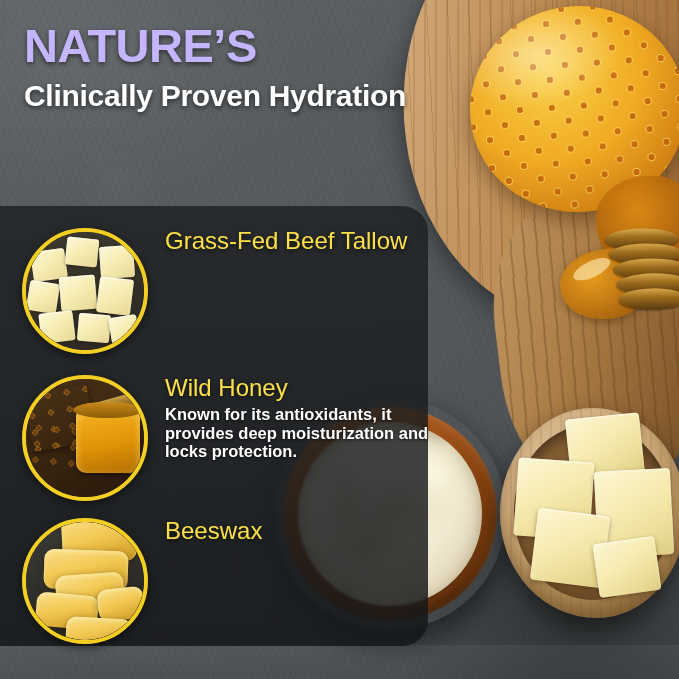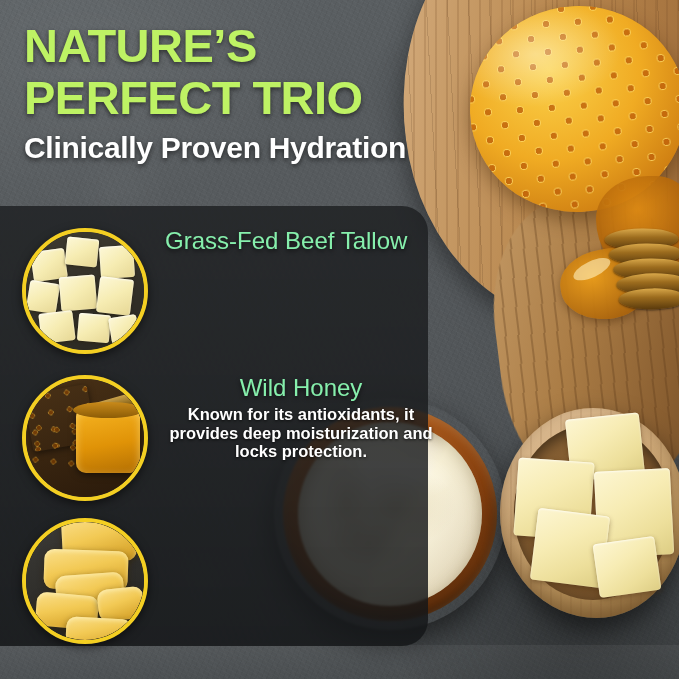--- a/index.html
+++ b/index.html
@@ -167,34 +167,34 @@
   .panel{
     position:absolute;left:0;top:206px;width:428px;height:440px;
     border-radius:0 26px 26px 0;
     background:linear-gradient(180deg, rgba(28,30,32,.80) 0%, rgba(24,26,28,.82) 55%, rgba(20,22,24,.84) 100%);
     backdrop-filter:blur(1px);
   }
 
   
   .headline{position:absolute;left:24px;top:22px;width:450px;}
   .h-line{
-    color:#bef264;font-weight:700;font-size:47px;line-height:47px;
+    color:#c4b5fd;font-weight:700;font-size:47px;line-height:47px;
     letter-spacing:-.5px;
     text-shadow:0 2px 5px rgba(0,0,0,.55);
   }
   .h-line.l2{margin-top:5px;}
   .subhead{
     margin-top:11px;color:#ffffff;font-weight:700;font-size:30px;line-height:32px;
     letter-spacing:-.3px;text-shadow:0 2px 5px rgba(0,0,0,.6);
   }
 
   
   .row{position:absolute;display:flex;align-items:flex-start;}
   .row.r1{left:22px;top:228px;}
-  .row.r2{left:22px;top:375px;text-align:center;}
+  .row.r2{left:22px;top:375px;}
   .row.r3{left:22px;top:518px;}
 
   .thumb{
     position:relative;width:118px;height:118px;min-width:118px;border-radius:50%;
     border:4px solid #f4cf22;overflow:hidden;
     box-shadow:0 3px 10px rgba(0,0,0,.55);
   }
   .thumb-inner{position:absolute;inset:0;overflow:hidden;border-radius:50%;}
 
   
@@ -233,21 +233,21 @@
   
   .t3{background:linear-gradient(160deg,#3b3a36,#23221f);}
   .t3 .wax{
     position:absolute;border-radius:10px;
     background:linear-gradient(165deg,#fbe08c 0%,#f2c954 45%,#dcab33 80%,#c08f1f 100%);
     box-shadow:0 2px 6px rgba(50,35,5,.55), inset 0 2px 4px rgba(255,248,200,.55);
   }
 
   .texts{margin-left:17px;width:272px;}
   .ing-title{
-    color:#86efac;font-size:24px;font-weight:400;line-height:26px;
+    color:#fde047;font-size:24px;font-weight:400;line-height:26px;
     text-shadow:0 2px 4px rgba(0,0,0,.6);
   }
   .ing-desc{
     margin-top:4px;color:#ffffff;font-size:16.5px;font-weight:700;line-height:18.5px;
     text-shadow:0 1px 3px rgba(0,0,0,.75);
   }
 </style>
 </head>
 <body>
 
@@ -295,21 +295,20 @@
     <div class="cube" style="left:16px;top:52px;width:76px;height:78px;transform:rotate(4deg);"></div>
     <div class="cube" style="left:96px;top:62px;width:76px;height:86px;transform:rotate(-3deg);"></div>
     <div class="cube" style="left:34px;top:104px;width:72px;height:72px;transform:rotate(7deg);"></div>
     <div class="cube" style="left:96px;top:132px;width:62px;height:54px;transform:rotate(-8deg);"></div>
   </div>
 
   <div class="panel"></div>
 
   <div class="headline">
     <div class="h-line l1">NATURE’S</div>
-    <div class="h-line l2">PERFECT TRIO</div>
     <div class="subhead">Clinically Proven Hydration</div>
   </div>
 
   <div class="row r1">
     <div class="thumb">
       <div class="thumb-inner t1">
         <div class="tc" style="left:6px;top:18px;width:34px;height:30px;transform:rotate(-8deg);"></div>
         <div class="tc" style="left:40px;top:6px;width:32px;height:28px;transform:rotate(6deg);"></div>
         <div class="tc" style="left:74px;top:14px;width:34px;height:32px;transform:rotate(-4deg);"></div>
         <div class="tc" style="left:2px;top:50px;width:30px;height:30px;transform:rotate(9deg);"></div>
@@ -345,16 +344,17 @@
       <div class="thumb-inner t3">
         <div class="wax" style="left:36px;top:-6px;width:74px;height:46px;transform:rotate(-3deg);"></div>
         <div class="wax" style="left:18px;top:28px;width:84px;height:40px;transform:rotate(2deg);"></div>
         <div class="wax" style="left:30px;top:52px;width:68px;height:38px;transform:rotate(-4deg);"></div>
         <div class="wax" style="left:10px;top:72px;width:62px;height:34px;transform:rotate(5deg);"></div>
         <div class="wax" style="left:72px;top:66px;width:46px;height:32px;transform:rotate(-6deg);"></div>
         <div class="wax" style="left:40px;top:96px;width:66px;height:28px;transform:rotate(3deg);"></div>
       </div>
     </div>
     <div class="texts">
+      <div class="ing-title">Beeswax</div>
     </div>
   </div>
 
 </div>
 
 </body></html>

